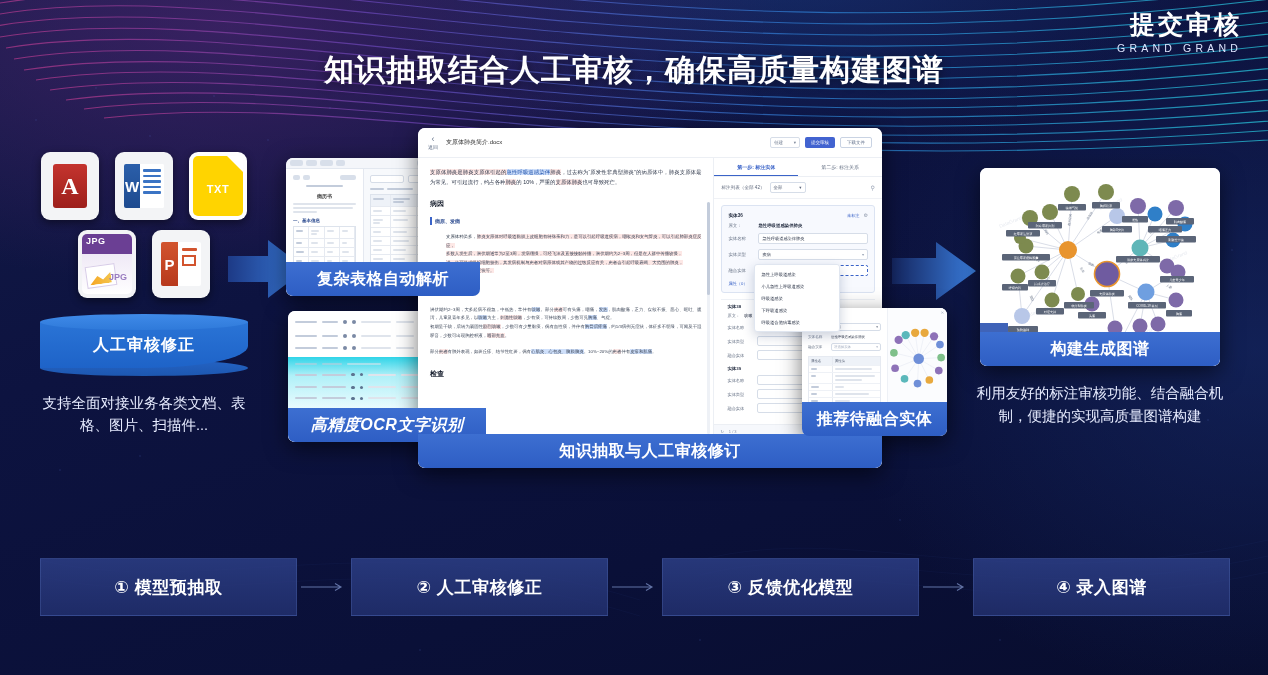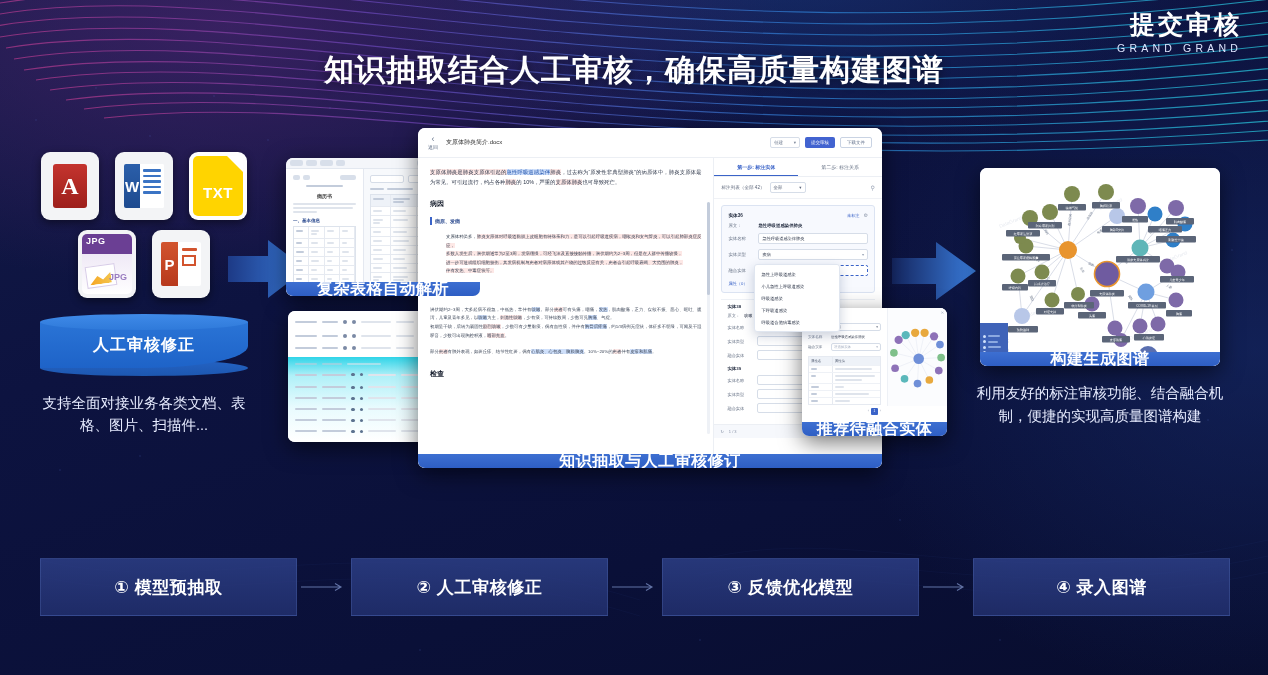--- a/index.html
+++ b/index.html
@@ -42,22 +42,22 @@
         box-shadow:0 3px 8px rgba(0,0,0,.45); display:flex; align-items:center; justify-content:center;
         position:relative; overflow:hidden; }
   .fi-pdf .glyph { width:34px;height:44px;background:linear-gradient(180deg,#c4342e,#9d1f1b);border-radius:3px;
         display:flex;align-items:center;justify-content:center;color:#fff;font-size:24px;font-weight:700;font-family:"Liberation Serif",serif;}
   .fi-word .glyph { width:40px;height:44px;background:#fff;border-radius:2px;display:flex;overflow:hidden;}
   .fi-word .wleft{width:16px;background:linear-gradient(180deg,#2b5faa,#1d4a8f);color:#fff;font-size:15px;font-weight:700;display:flex;align-items:center;justify-content:center;}
   .fi-word .wright{flex:1;background:#fff;padding:5px 3px;display:flex;flex-direction:column;gap:3px;}
   .fi-word .wright i{display:block;height:2.5px;background:#3b74c4;border-radius:1px;}
   .fi-txt { background:#fefefe; }
   .fi-txt .glyph { position:absolute; inset:4px; background:#ffd400; border-radius:5px;
-        display:flex;align-items:flex-end;justify-content:center;padding-bottom:15px;
-        color:#fff;font-size:15px;font-weight:700;letter-spacing:.5px;}
+        display:flex;align-items:flex-end;justify-content:center;padding-bottom:21px;
+        color:#fff;font-size:11px;font-weight:700;letter-spacing:.5px;}
   .fi-txt .fold{position:absolute;right:4px;top:4px;width:16px;height:16px;background:#fff;
         clip-path:polygon(100% 0,0 0,100% 100%);}
   .fi-jpg .glyph { position:absolute; inset:4px; background:linear-gradient(180deg,#6b3f94 0%,#6b3f94 34%,#efe9f6 34%,#fff 100%);
         border-radius:5px; }
   .fi-jpg .j1{position:absolute;top:6px;left:8px;color:#fff;font-size:9px;font-weight:700;letter-spacing:.5px;}
   .fi-jpg .j2{position:absolute;bottom:16px;right:9px;color:#9a7cc0;font-size:9px;font-weight:700;}
   .fi-jpg .pic{position:absolute;left:8px;bottom:11px;width:30px;height:22px;background:#fff;border:1px solid #d8cde8;transform:rotate(-8deg);}
   .fi-jpg .pic:after{content:"";position:absolute;left:2px;bottom:2px;width:22px;height:11px;
         background:linear-gradient(90deg,#f6a623,#f3c44c);clip-path:polygon(0 100%,38% 22%,62% 62%,100% 0,100% 100%);}
   .fi-ppt .glyph { width:40px;height:44px;display:flex;overflow:hidden;border-radius:2px;}
@@ -78,21 +78,21 @@
   .left-cap { margin-top:16px; text-align:center; font-size:14.5px; line-height:1.55; color:#e7ecff; }
 
   
   .arrow { position:absolute; }
   .arrow svg { display:block; }
 
   
   .shot { position:absolute; background:#fff; border-radius:7px; overflow:hidden;
           box-shadow:0 6px 22px rgba(0,0,0,.55); }
   .shot-cap {
-      position:absolute; left:0; right:0; bottom:0; height:14px;
+      position:absolute; left:0; right:0; bottom:0; height:34px;
       background:linear-gradient(180deg,#3d6fd1,#2e5ec4);
       color:#fff; font-size:16px; font-weight:700; letter-spacing:.5px;
       display:flex; align-items:center; justify-content:center; z-index:6;
   }
   .shot-cap.italic { font-style:italic; }
 
   
   .bar { background:#f4f6fa; border-bottom:1px solid #e3e8f0; display:flex; align-items:center; gap:3px; padding:0 4px; }
   .chip { height:6px; border-radius:2px; background:#d8dfea; }
   .chip.blue { background:#3b6fd4; }
@@ -681,20 +681,21 @@
               <div class="ln" style="width:18px"></div>
               <div style="flex:1">
                 <div class="ln" style="width:90%"></div>
                 <div class="ln" style="width:68%;margin-top:1.5px"></div>
               </div>
               <div class="ln dk" style="width:26px"></div>
             </div>
         </div>
       </div>
     </div>
+    <div class="shot-cap italic">高精度OCR文字识别</div>
   </div>
 
   <div class="shot" id="shotMain">
 
     <div style="height:30px;background:#fff;border-bottom:1px solid #eceff4;display:flex;align-items:center;padding:0 10px;gap:8px;">
       <div style="display:flex;flex-direction:column;align-items:center;line-height:1;color:#6c7a90;">
         <span style="font-size:9px;">‹</span>
         <span style="font-size:5px;margin-top:1px;">返回</span>
       </div>
       <div style="font-size:6px;color:#333;">支原体肺炎简介.docx</div>

